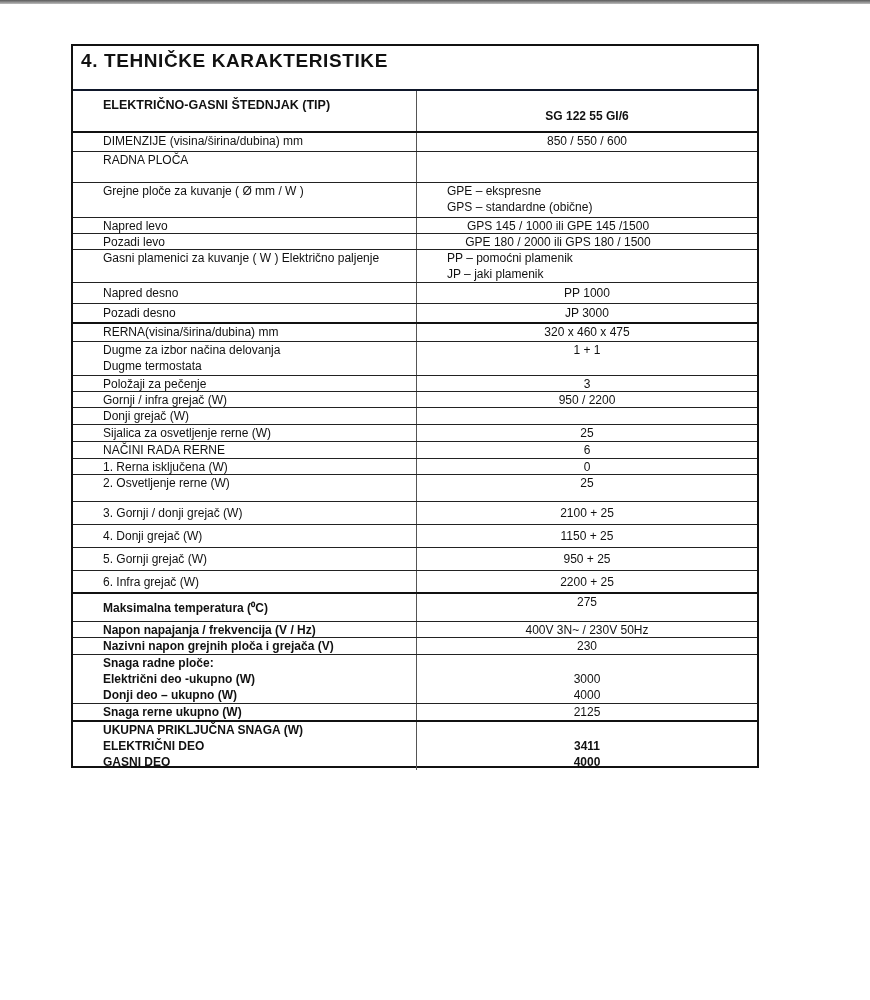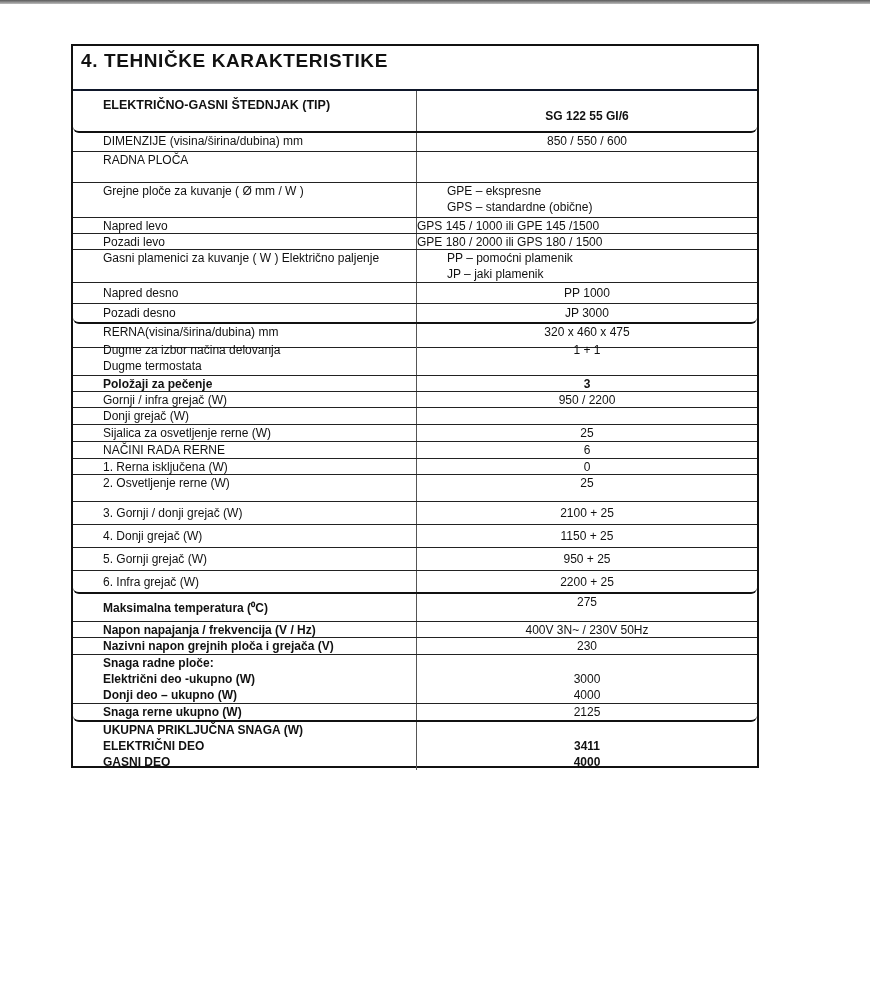--- a/index.html
+++ b/index.html
@@ -19,33 +19,33 @@
     position:absolute; left:0; top:0; right:0; height:45px;
     border-bottom:2px solid #0f172a; box-sizing:border-box;
   }
   .title {
     position:absolute; left:8px; top:4px; font-weight:bold; font-size:19px; letter-spacing:0.6px;
   }
   .row {
     position:absolute; left:0; right:0; box-sizing:border-box;
     border-bottom:1px solid #222;
   }
-  .row.thick { border-bottom:2px solid #111;border-radius:6px; }
+  .row.thick { border-bottom:2px solid #111; }
   .row.last { border-bottom:none; }
   .cell-l {
     position:absolute; left:0; top:0; bottom:0; width:344px;
     border-right:1px solid #555; box-sizing:border-box;
     padding-left:30px; font-size:12px; line-height:16px;
   }
   .cell-r {
     position:absolute; left:344px; right:0; top:0; bottom:0;
     font-size:12px; line-height:16px; text-align:center;
   }
   .cell-r.left { text-align:left; padding-left:30px; }
-  .cell-r.rshift { text-align:left; padding-right:58px; }
+  .cell-r.rshift { text-align:center; padding-right:58px; }
   .b { font-weight:bold; }
   .line { display:block; white-space:nowrap; }
   .vc { display:flex; flex-direction:column; justify-content:center; }
 </style>
 </head>
 <body>
 
 <div class="topbar"></div>
 
 <div class="doc">
@@ -116,38 +116,38 @@
         </div>
       </div>
       <div class="row thick" style="top: 258px; height: 20px;">
         <div class="cell-l vc">
           <span class="line">Pozadi desno</span>
         </div>
         <div class="cell-r vc">
           <span class="line">JP 3000</span>
         </div>
       </div>
-      <div class="row" style="top: 278px; height: 24px; padding-left: 23px;">
+      <div class="row" style="top: 278px; height: 18px; padding-left: 23px;">
         <div class="cell-l">
           <span class="line">RERNA(visina/širina/dubina) mm</span>
         </div>
         <div class="cell-r">
           <span class="line">320 x 460 x 475</span>
         </div>
       </div>
       <div class="row" style="top: 296px; height: 34px;">
         <div class="cell-l">
           <span class="line">Dugme za izbor načina delovanja</span>
           <span class="line">Dugme termostata</span>
         </div>
         <div class="cell-r">
           <span class="line">1 + 1</span>
         </div>
       </div>
-      <div class="row" style="top: 330px; height: 16px; font-weight: bold;">
+      <div class="row" style="top: 330px; height: 16px;">
         <div class="cell-l">
           <span class="line">Položaji za pečenje</span>
         </div>
         <div class="cell-r">
           <span class="line">3</span>
         </div>
       </div>
       <div class="row" style="top: 346px; height: 16px;">
         <div class="cell-l">
           <span class="line">Gornji / infra grejač (W)</span>

